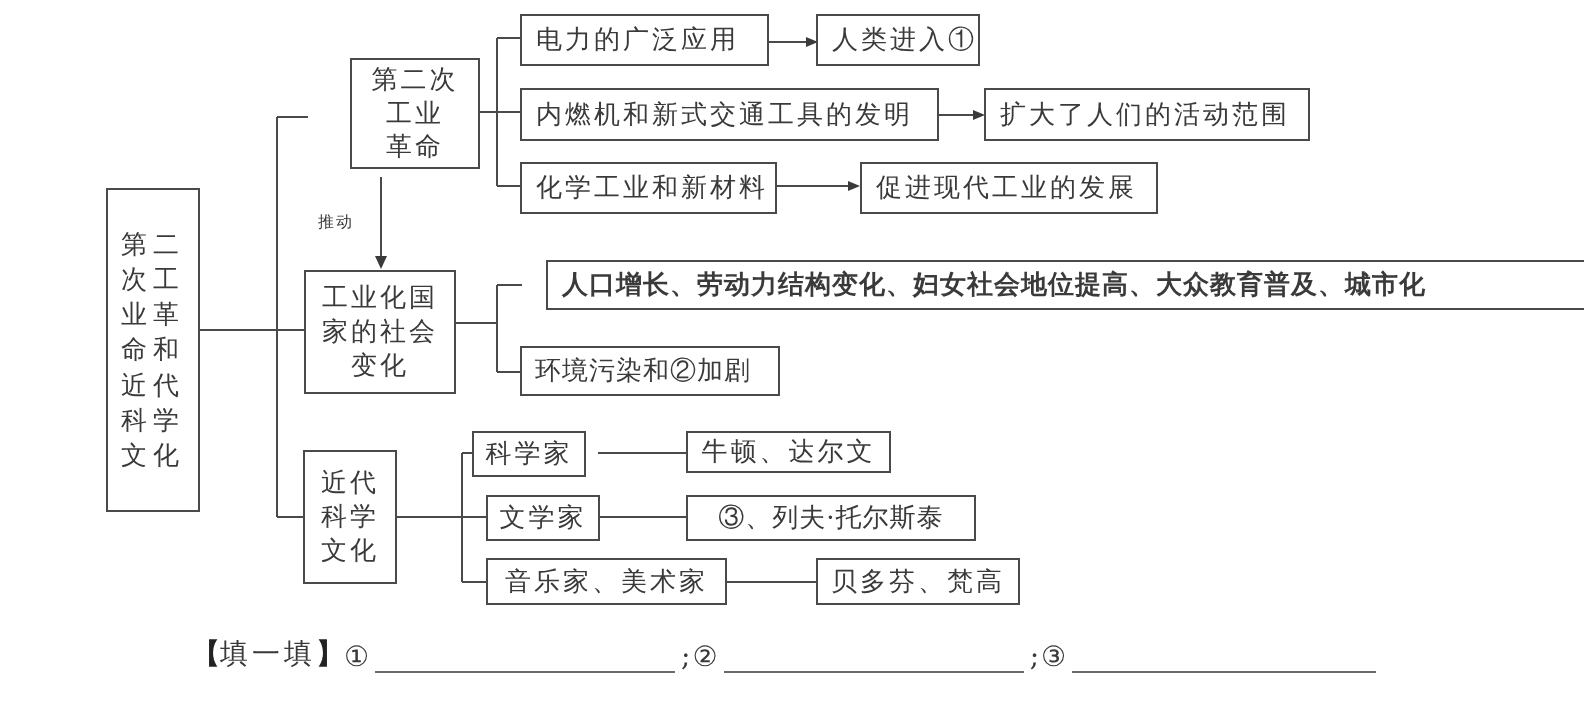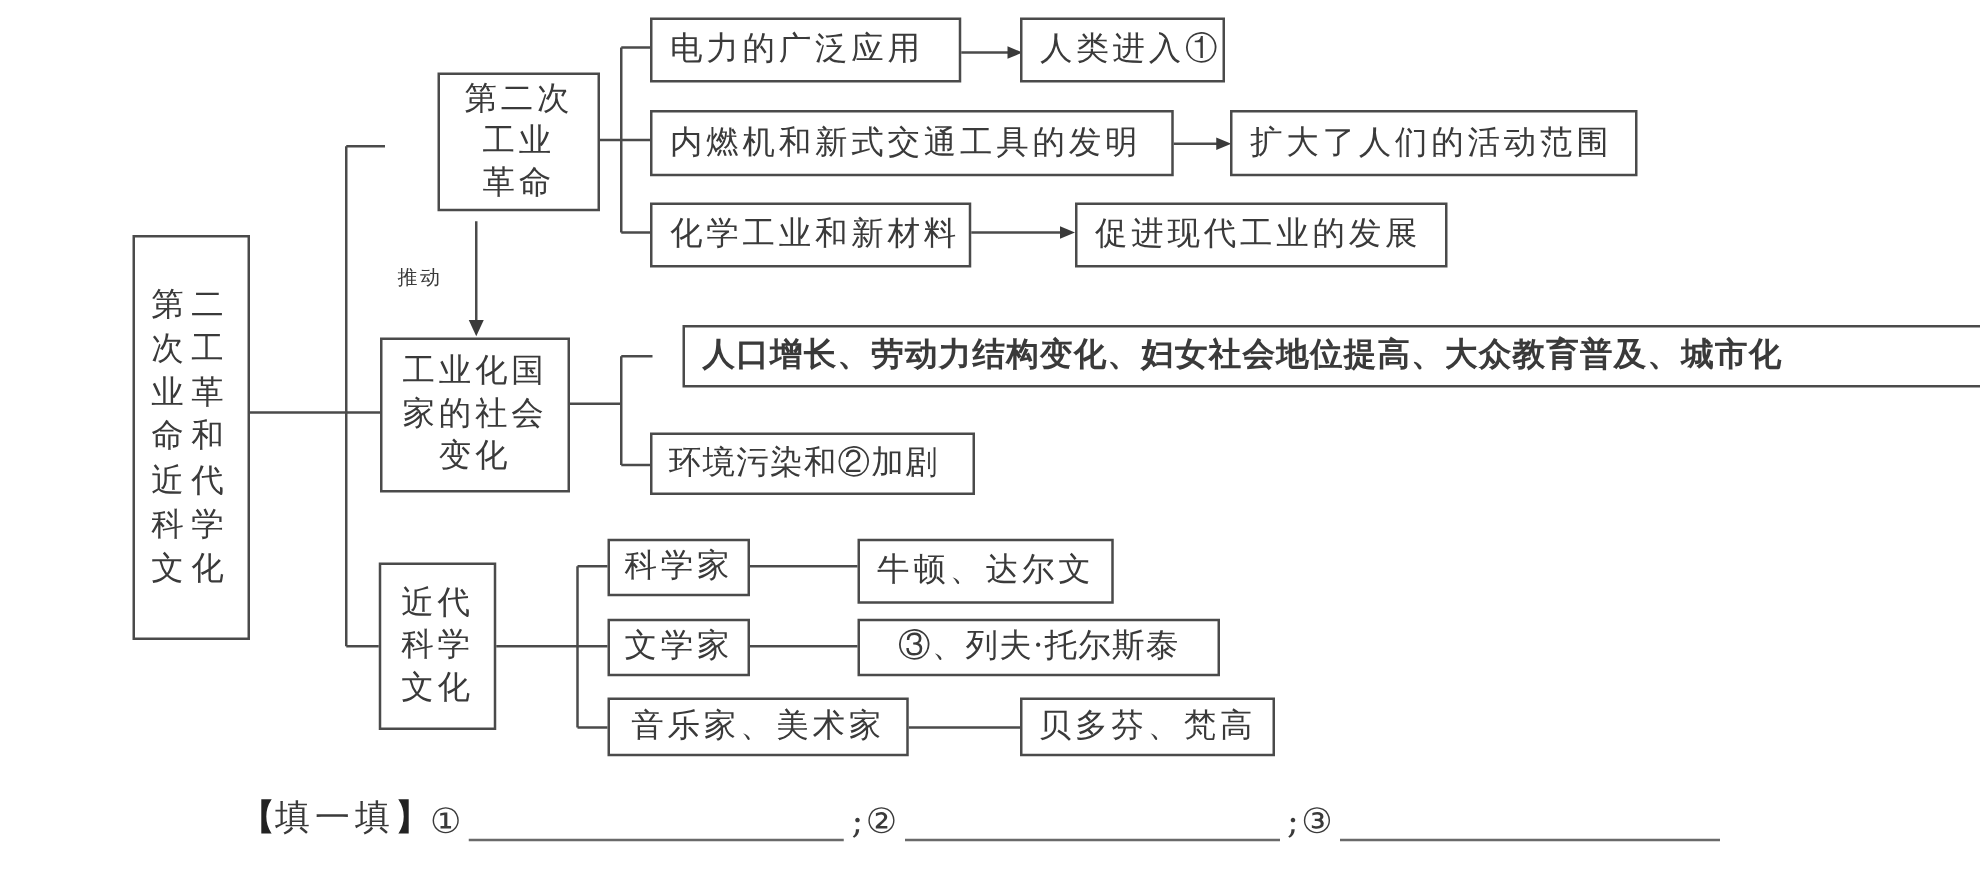--- a/index.html
+++ b/index.html
@@ -112,24 +112,24 @@
 <div class="box left" style="left:520px; top:346px; width:260px; height:50px;padding-left:13px;">
   <span style="letter-spacing:1px;">环境污染和②加剧</span>
 </div>
 
 <div class="box" style="left:303px; top:450px; width:94px; height:134px;">
   <span class="vtext">近代
 科学
 文化</span>
 </div>
 
-<div class="box" style="left:486px; top:431px; width:114px; height:46px;">
+<div class="box" style="left:472px; top:431px; width:114px; height:46px;">
   <span>科学家</span>
 </div>
-<div class="box" style="left:686px; top:431px; width:205px; height:52px;">
+<div class="box" style="left:686px; top:431px; width:205px; height:42px;">
   <span>牛顿、达尔文</span>
 </div>
 
 <div class="box" style="left:486px; top:495px; width:114px; height:46px;">
   <span>文学家</span>
 </div>
 <div class="box" style="left:686px; top:495px; width:290px; height:46px;">
   <span style="letter-spacing:1px;">③、列夫·托尔斯泰</span>
 </div>
 

